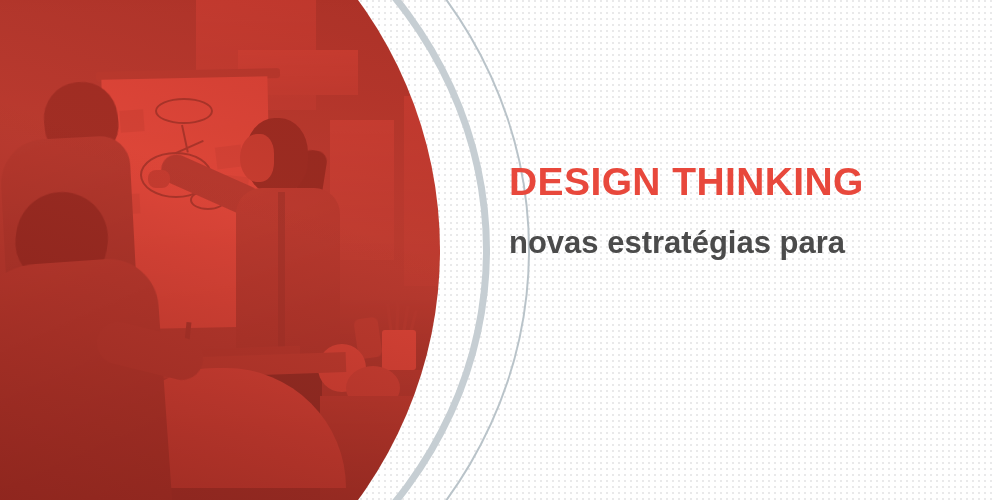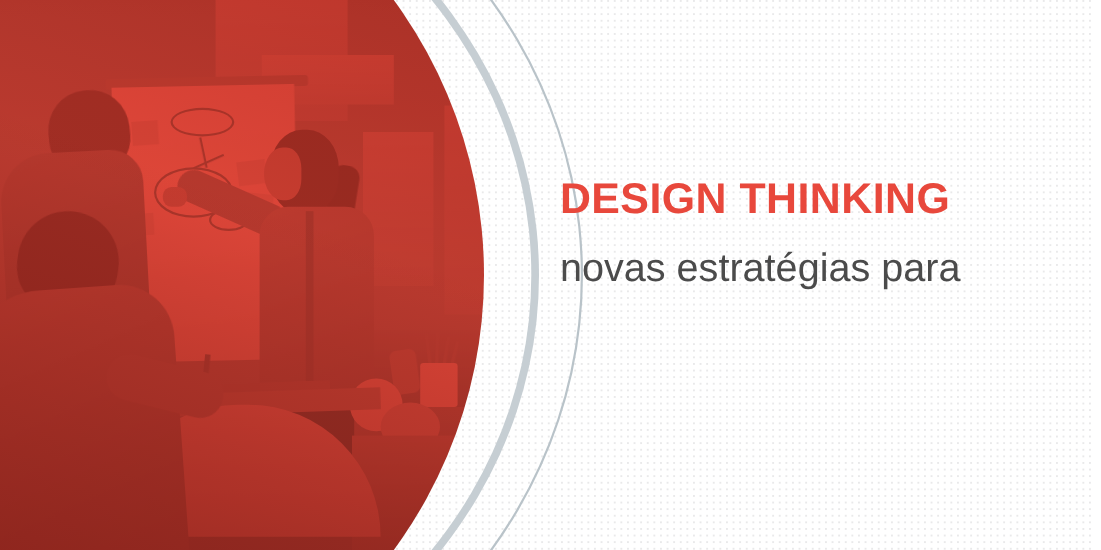--- a/index.html
+++ b/index.html
@@ -288,22 +288,22 @@
   }
   .headline {
     font-size:39px;
     font-weight:bold;
     letter-spacing:.4px;
     color:#e8483c;
     line-height:44px;
     white-space:nowrap;
   }
   .subline {
-    font-size:36px;
-    font-weight:normal;
+    font-size:31px;
+    font-weight:bold;
     color:#4b4b4b;
     line-height:45px;
     white-space:nowrap;
     margin-top:16px;
   }
   .sub-wrap { margin-top:14px; }
 </style>
 </head>
 <body>
 

